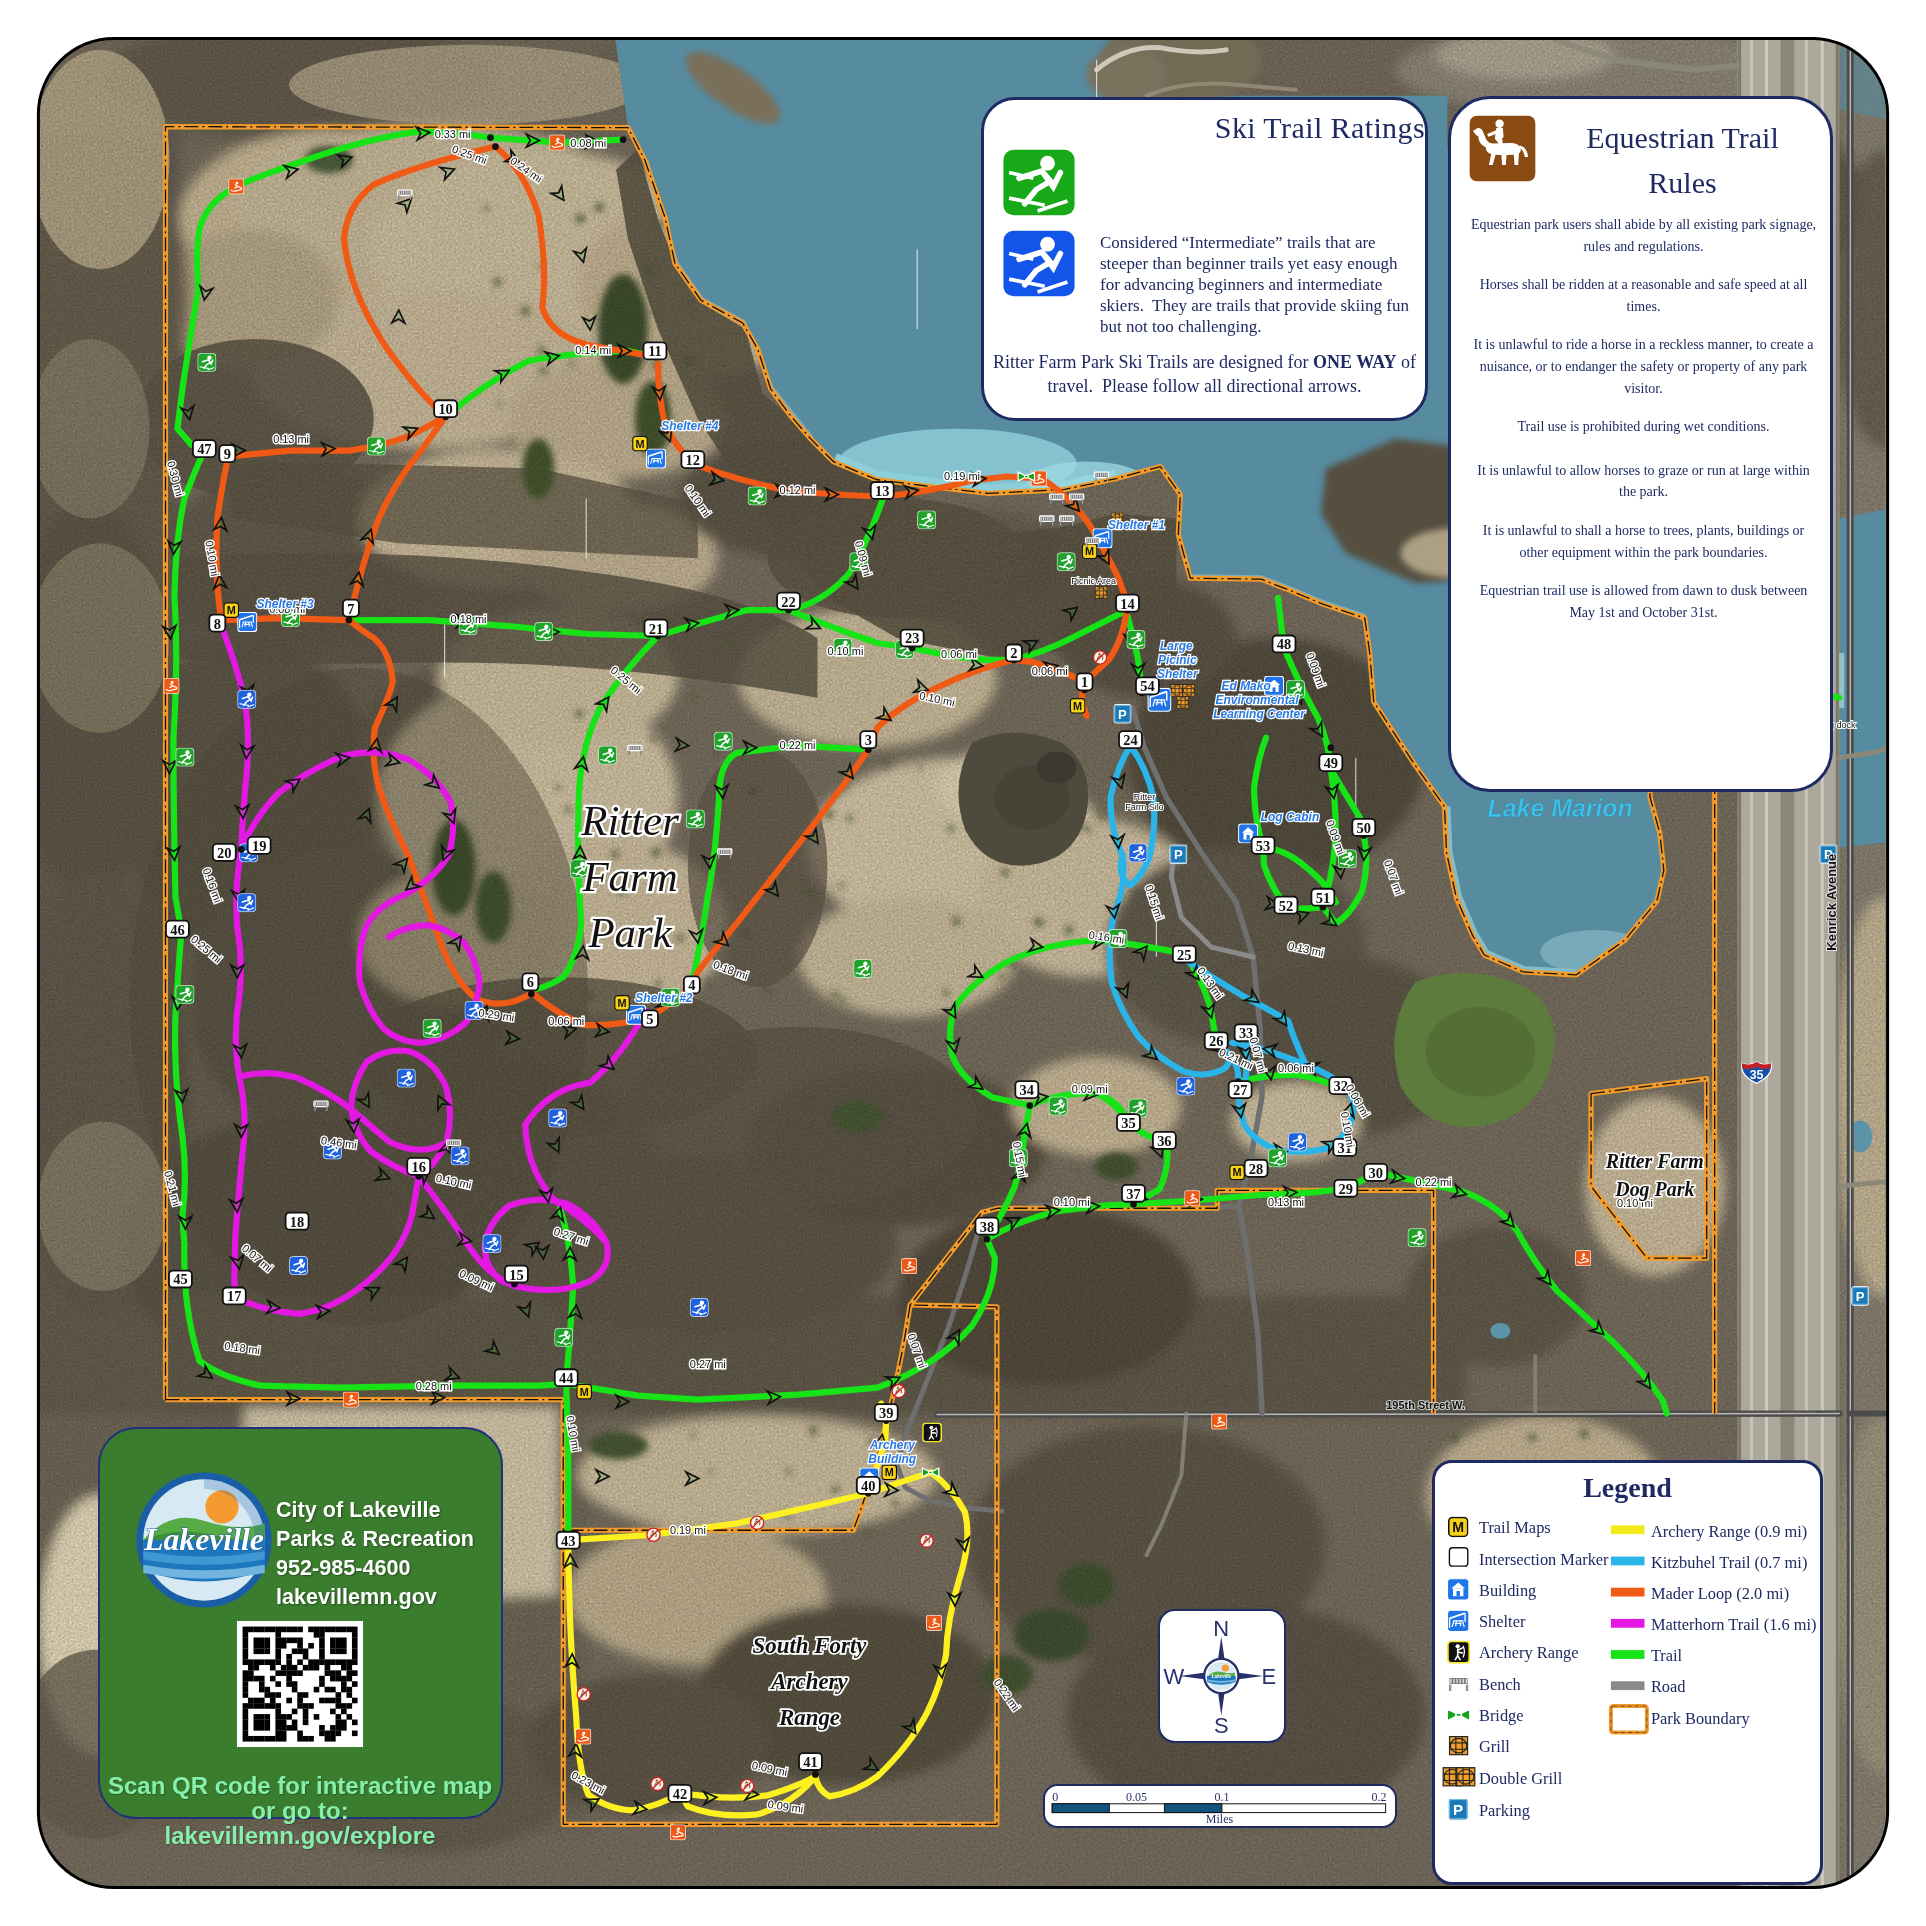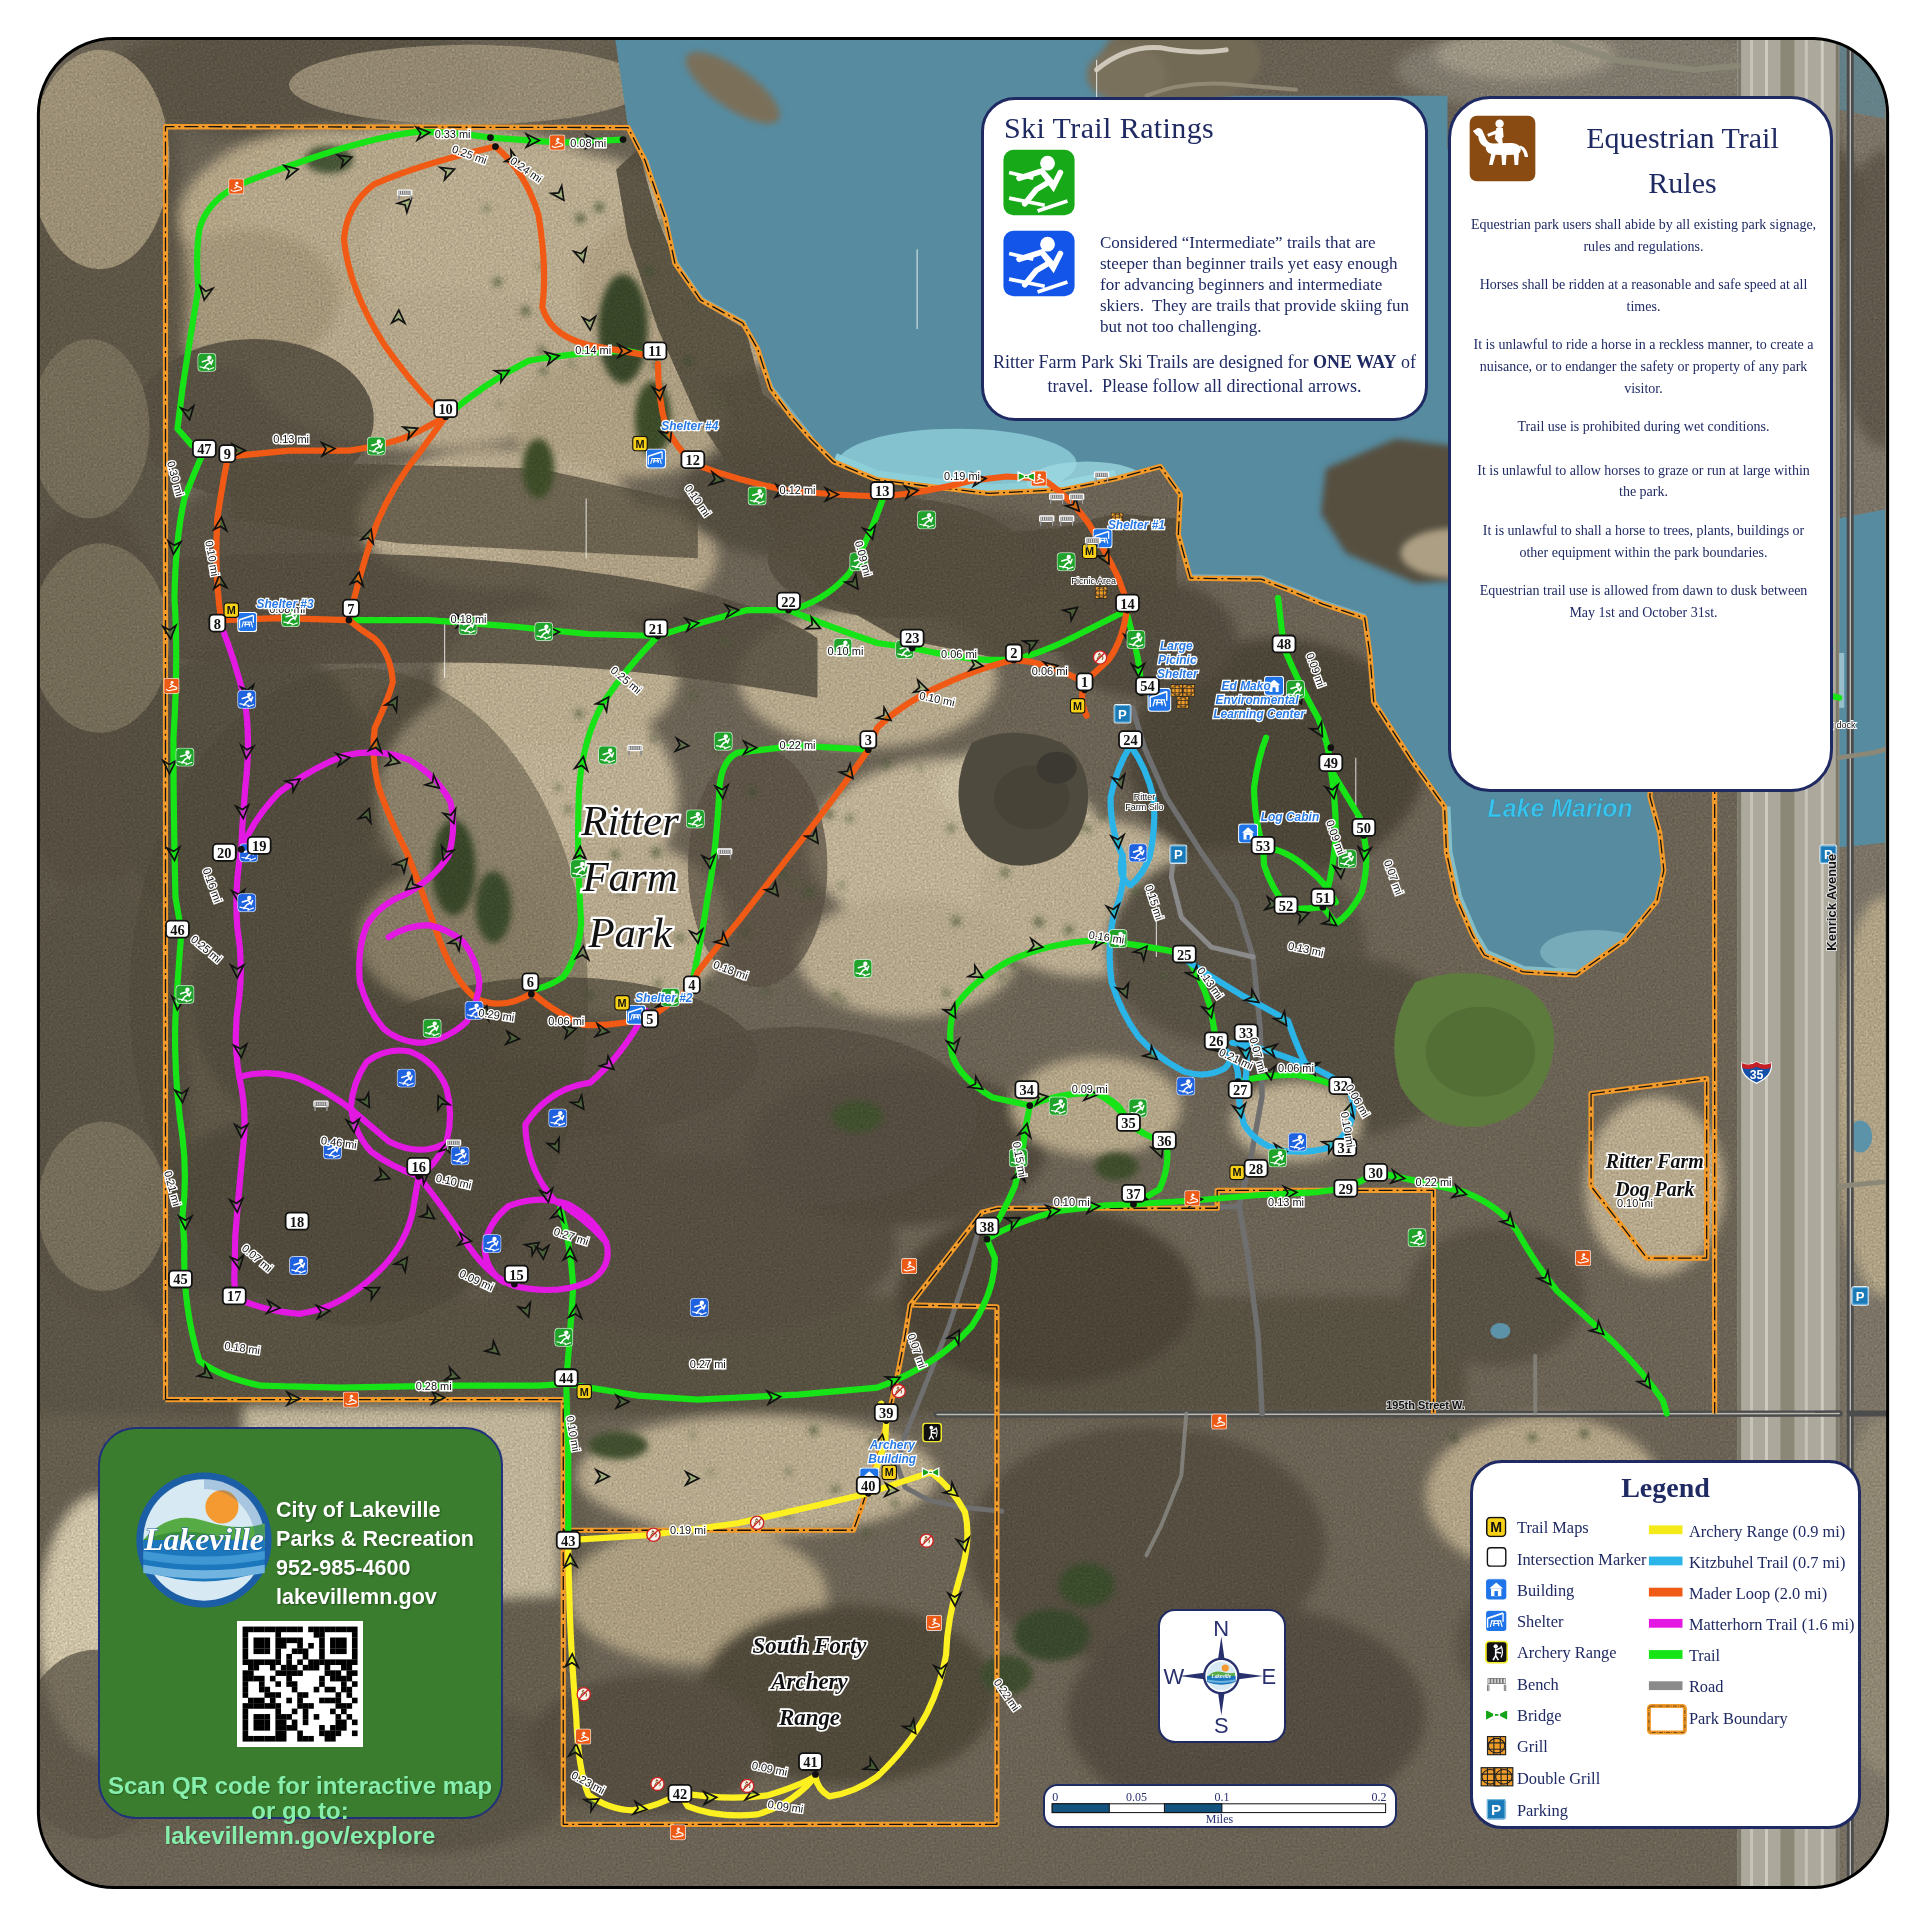--- a/index.html
+++ b/index.html
@@ -1248,21 +1248,21 @@
             <text x="0" y="12" font-size="20" font-weight="bold" font-family="Liberation Sans,sans-serif" fill="#fff" text-anchor="middle">35</text>
           </g>
 <text x="1845" y="1905" font-size="10" font-family="Liberation Sans,sans-serif" fill="#333" text-anchor="middle" stroke="#ffffff" stroke-width="1.6" paint-order="stroke">Dakota C</text>
 </g>
 </g>
 
 <rect x="38.5" y="38.5" width="1855" height="1855" rx="76" ry="76" fill="none" stroke="#000000" stroke-width="3"></rect>
 </svg>
 
 <div class="panel" style="left:981px;top:97px;width:447px;height:324px;border-radius:34px;">
-<div style="text-align:left;font-size:30px;margin-top:11.2px;letter-spacing:0.4px;margin-left:20px;">Ski Trail Ratings</div>
+<div style="text-align:right;font-size:30px;margin-top:11.2px;letter-spacing:0.4px;">Ski Trail Ratings</div>
 
 <svg style="position:absolute;left:18px;top:48px;" width="74" height="69" viewBox="0 0 26 24">
         <rect x="0.5" y="0.5" width="25" height="23" rx="3.5" fill="#17a917"></rect>
         <circle cx="16" cy="5.2" r="2.6" fill="#fff"></circle>
         <path d="M6,10.5 L14,8 L17,11.5 L12,14.5 L8,19.5 M14,8 L18,13.5 L20.5,8.5" stroke="#fff" stroke-width="2" fill="none" stroke-linecap="round"></path>
         <path d="M2.5,8.5 L11,10.5 M2.5,17.5 L15,20 M12.5,22 L23,18.5" stroke="#fff" stroke-width="1.3"></path>
       </svg>
 
 <svg style="position:absolute;left:18px;top:129px;" width="74" height="69" viewBox="0 0 26 24">
         <rect x="0.5" y="0.5" width="25" height="23" rx="3.5" fill="#1255e8"></rect>
@@ -1292,21 +1292,21 @@
 <div>Equestrian park users shall abide by all existing park signage, rules and regulations.</div>
 <div style="margin-top:17px;">Horses shall be ridden at a reasonable and safe speed at all times.</div>
 <div style="margin-top:17px;">It is unlawful to ride a horse in a reckless manner, to create a nuisance, or to endanger the safety or property of any park visitor.</div>
 <div style="margin-top:17px;">Trail use is prohibited during wet conditions.</div>
 <div style="margin-top:22px;">It is unlawful to allow horses to graze or run at large within the park.</div>
 <div style="margin-top:17px;">It is unlawful to shall a horse to trees, plants, buildings or other equipment within the park boundaries.</div>
 <div style="margin-top:17px;">Equestrian trail use is allowed from dawn to dusk between May 1st and October 31st.</div>
 </div>
 </div>
 
-<div class="panel" style="left:1432px;top:1460px;width:391px;height:369px;border-radius:32px;margin-left:38px;">
+<div class="panel" style="left:1432px;top:1460px;width:391px;height:425px;border-radius:20px;">
 <div style="text-align:center;font-size:28px;font-weight:bold;margin-top:8.8px;">Legend</div>
 <svg style="position:absolute;left:0;top:0;" width="385" height="363" viewBox="0 0 963 908">
 <g font-family="Liberation Serif, serif" font-size="41" fill="#1f2a63">
 <use href="#mbox" x="32" y="134" width="52" height="52"></use>
           <text x="110" y="176">Trail Maps</text>
 <rect x="36" y="212" width="46" height="46" rx="8" fill="#fff" stroke="#111" stroke-width="3.5"></rect>
           <text x="110" y="254">Intersection Marker</text>
 <use href="#bldg" x="30" y="288" width="56" height="56"></use>
           <text x="110" y="332">Building</text>
 <use href="#shel" x="30" y="367" width="56" height="56"></use>

